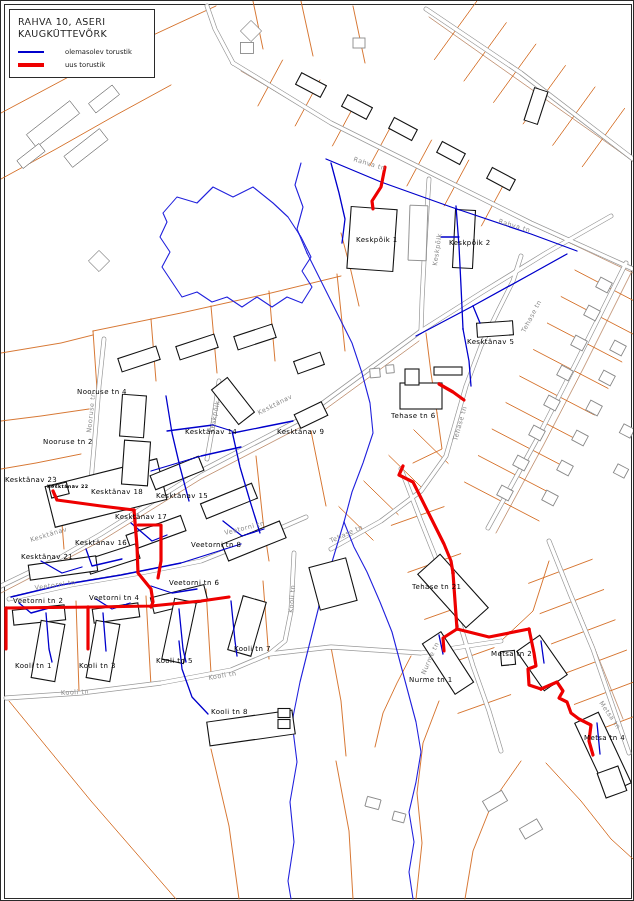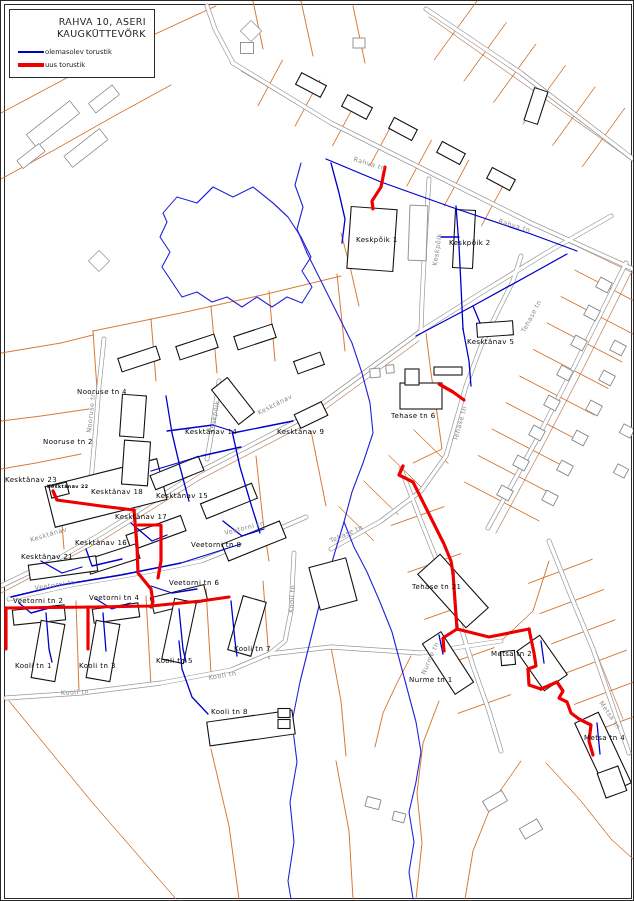--- a/index.html
+++ b/index.html
@@ -1,22 +1,22 @@
 <!DOCTYPE html>
 <html><head>
 <meta charset="utf-8">
 <style>
   html,body{margin:0;padding:0;background:#fff;}
   body{font-family:"DejaVu Sans", sans-serif;}
   .map-frame{position:relative;width:634px;height:901px;box-sizing:border-box;border:1px solid #2a2a2a;background:#fff;overflow:hidden;}
   #map-svg{position:absolute;left:0;top:0;font-family:"DejaVu Sans", sans-serif;}
   .title-box{position:absolute;left:8px;top:8px;width:128px;background:#fff;border:1px solid #2a2a2a;padding:6px 8px 8px 8px;z-index:5;}
-  .title-line{font-size:9.5px;color:#1a1a1a;letter-spacing:0.4px;line-height:12px;text-align:right;}
+  .title-line{font-size:9.5px;color:#1a1a1a;letter-spacing:0.4px;line-height:12px;}
   .legend{margin-top:8px;display:flex;flex-direction:column;gap:5px;}
-  .legend-row{display:flex;align-items:center;gap:1px;}
+  .legend-row{display:flex;align-items:center;gap:21px;}
   .legend-swatch{width:26px;flex:0 0 26px;}
   .legend-label{font-size:6.8px;color:#1a1a1a;white-space:nowrap;}
 </style>
 </head>
 <body>
 
 <div class="map-frame">
   <svg id="map-svg" width="634" height="901" viewBox="0 0 634 901">
       <g>
         <rect x="3.5" y="3.5" width="627" height="894" fill="none" stroke="#2a2a2a" stroke-width="1"></rect>

